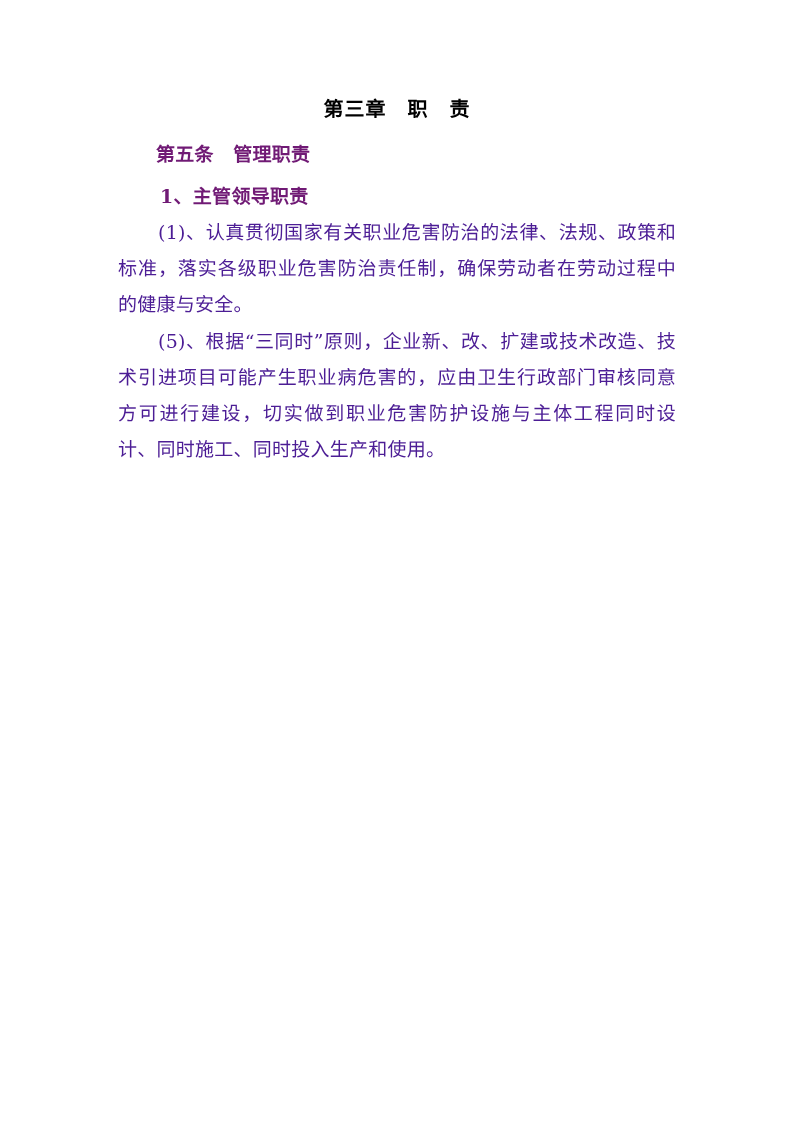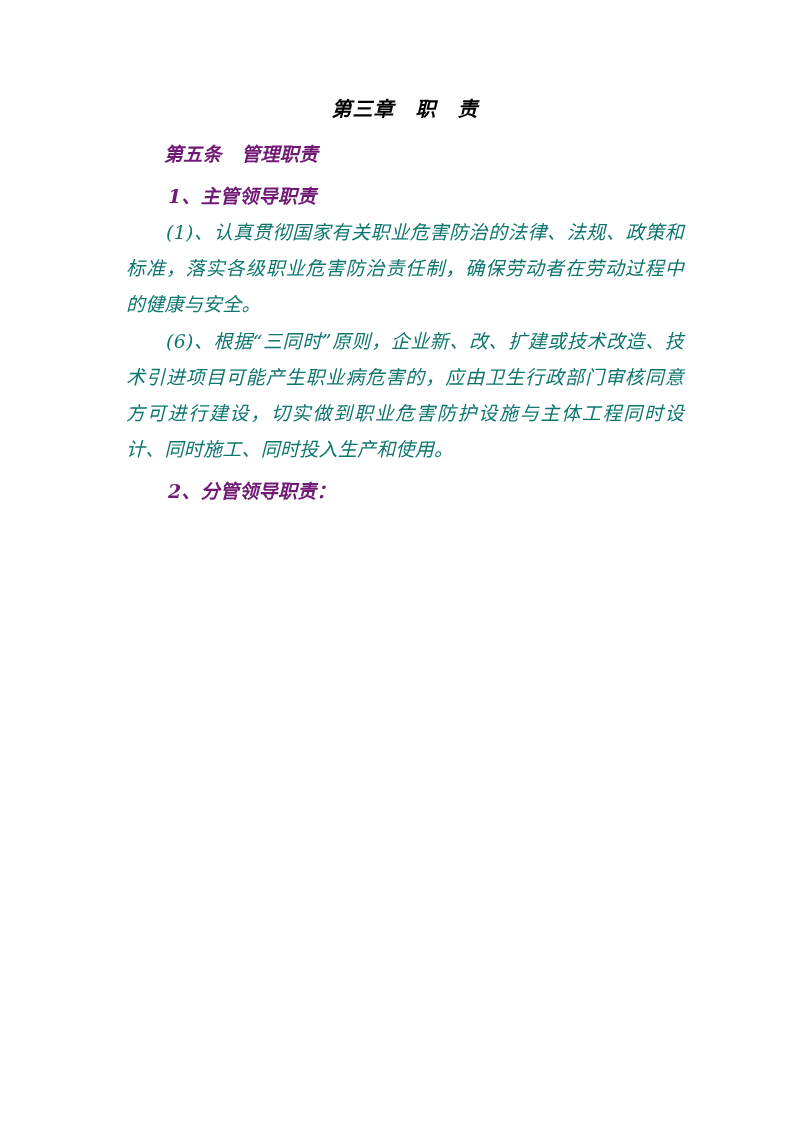--- a/index.html
+++ b/index.html
@@ -14,24 +14,23 @@
     width: 793px;
     height: 1122px;
     margin: 0 auto;
     background: #ffffff;
     overflow: hidden;
     box-sizing: border-box;
   }
 
   .content {
     position: absolute;
-    left: 126px;
+    left: 118px;
     top: 92px;
     width: 558px;
-    font-style: italic;
   }
 
   
   .doc-title {
     font-family: "DejaVu Serif", "Liberation Serif", serif;
     font-weight: bold;
     font-size: 20px;
     line-height: 34px;
     color: #000000;
     text-align: center;
@@ -57,21 +56,21 @@
     text-indent: 42px;
     margin-top: 6px;
   }
 
   
   .para {
     font-family: "DejaVu Serif", "Liberation Serif", serif;
     font-weight: normal;
     font-size: 19px;
     line-height: 36.2px;
-    color: #0f766e;
+    color: #4c1d95;
     margin: 0;
     text-indent: 40px;
     text-align: justify;
     text-justify: inter-character;
     letter-spacing: 0.25px;
     word-break: break-all;
     white-space: pre-wrap;
   }
 
   .para.last-loose {
@@ -84,19 +83,18 @@
 <div class="page">
   <div class="content">
 
     <h1 class="doc-title">第三章　职　责</h1>
 
     <p class="heading">第五条　管理职责</p>
 
     <p class="heading tight">1、主管领导职责</p>
 
     <p class="para">(1)、认真贯彻国家有关职业危害防治的法律、法规、政策和标准，落实各级职业危害防治责任制，确保劳动者在劳动过程中的健康与安全。</p>
-    <p class="para">(6)、根据“三同时”原则，企业新、改、扩建或技术改造、技术引进项目可能产生职业病危害的，应由卫生行政部门审核同意方可进行建设，切实做到职业危害防护设施与主体工程同时设计、同时施工、同时投入生产和使用。</p>
+    <p class="para">(5)、根据“三同时”原则，企业新、改、扩建或技术改造、技术引进项目可能产生职业病危害的，应由卫生行政部门审核同意方可进行建设，切实做到职业危害防护设施与主体工程同时设计、同时施工、同时投入生产和使用。</p>
 
-    <p class="heading tight">2、分管领导职责：</p>
 
 
   </div>
 </div>
 
 </body></html>

